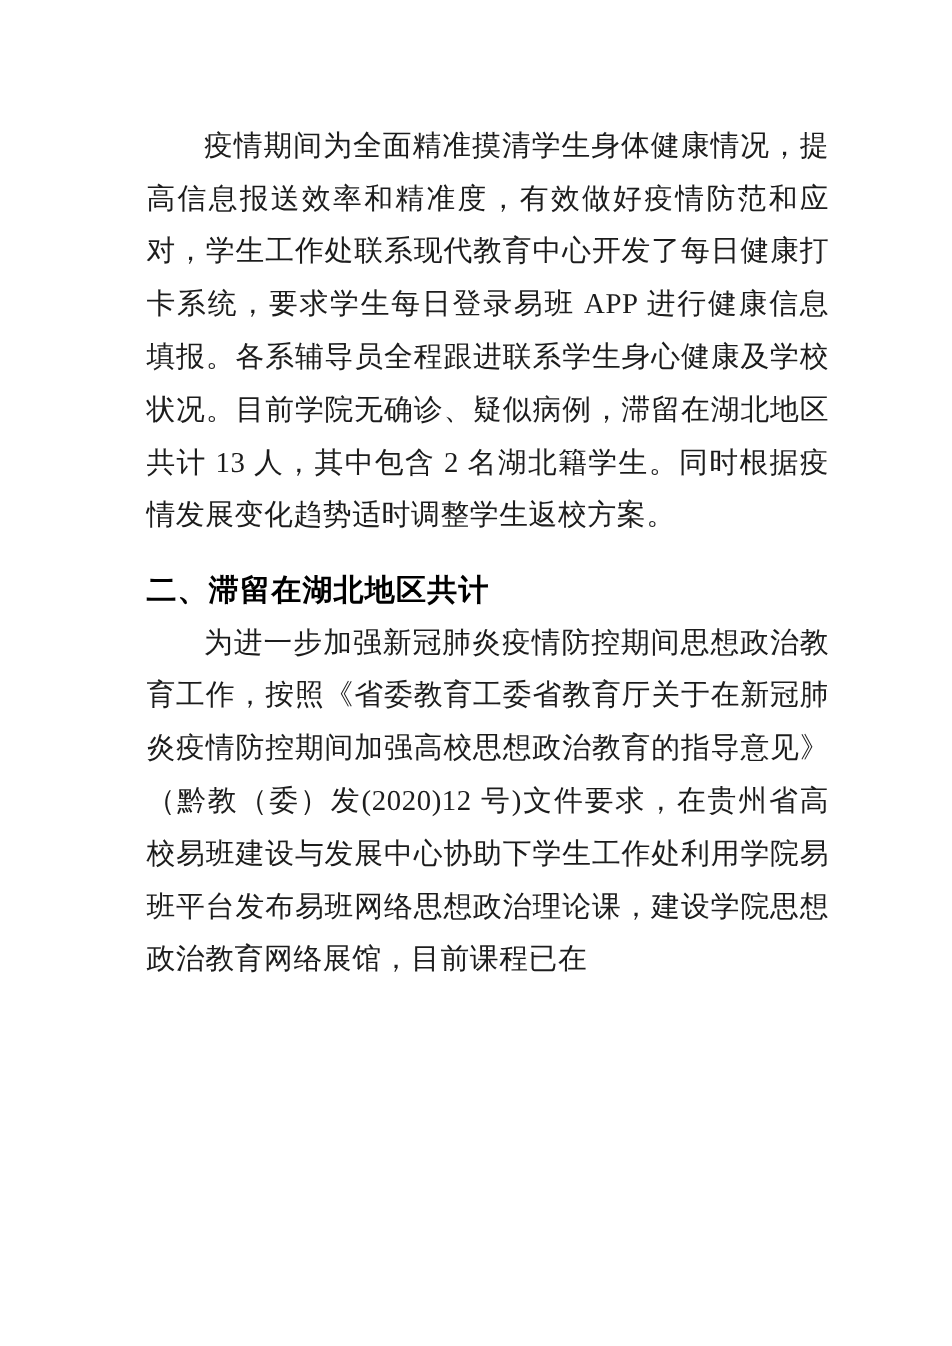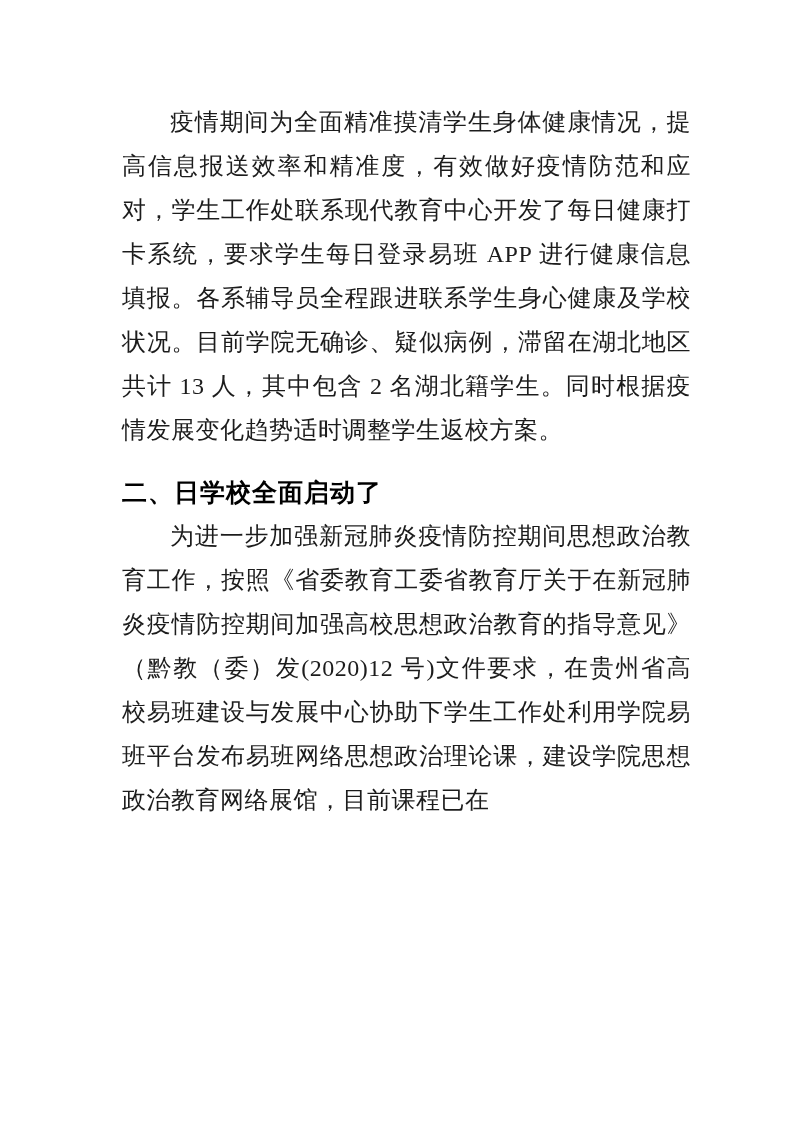--- a/index.html
+++ b/index.html
@@ -39,18 +39,18 @@
     letter-spacing: 1px;
   }
 </style>
 </head>
 <body>
 
 <div class="page">
 
   <p class="doc-paragraph">疫情期间为全面精准摸清学生身体健康情况，提高信息报送效率和精准度，有效做好疫情防范和应对，学生工作处联系现代教育中心开发了每日健康打卡系统，要求学生每日登录易班 APP 进行健康信息填报。各系辅导员全程跟进联系学生身心健康及学校状况。目前学院无确诊、疑似病例，滞留在湖北地区共计 13 人，其中包含 2 名湖北籍学生。同时根据疫情发展变化趋势适时调整学生返校方案。</p>
 
-  <h2 class="doc-heading">二、日学校全面启动了</h2>
+  <h2 class="doc-heading">二、滞留在湖北地区共计</h2>
 
 
   <p class="doc-paragraph">为进一步加强新冠肺炎疫情防控期间思想政治教育工作，按照《省委教育工委省教育厅关于在新冠肺炎疫情防控期间加强高校思想政治教育的指导意见》（黔教（委）发(2020)12 号)文件要求，在贵州省高校易班建设与发展中心协助下学生工作处利用学院易班平台发布易班网络思想政治理论课，建设学院思想政治教育网络展馆，目前课程已在</p>
 
 </div>
 
 </body></html>

